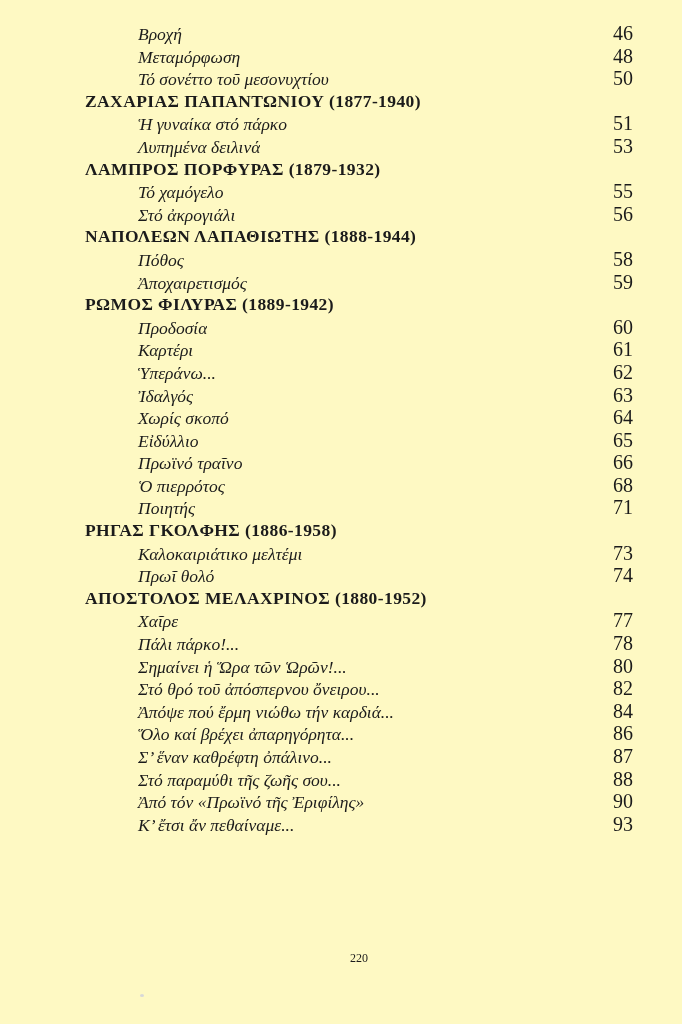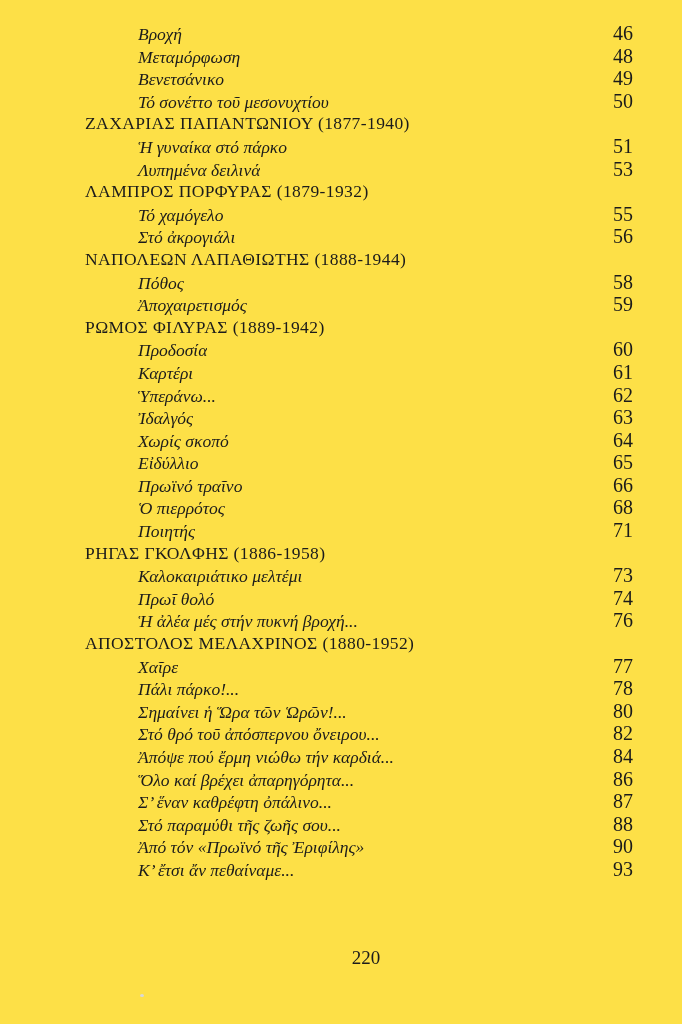--- a/index.html
+++ b/index.html
@@ -4,21 +4,21 @@
 <style>
   html, body {
     margin: 0;
     padding: 0;
     background: #ffffff;
   }
   .page {
     position: relative;
     width: 682px;
     height: 1024px;
-    background: #fde047;
+    background: #fef9c3;
     overflow: hidden;
     font-family: "Liberation Serif", "DejaVu Serif", serif;
     color: #1b1b1b;
   }
   .toc {
     position: absolute;
     left: 85px;
     top: 22px;
     width: 548px; 
   }
@@ -27,40 +27,41 @@
     justify-content: space-between;
     align-items: baseline;
     height: 22.6px;
     line-height: 22.6px;
     white-space: nowrap;
   }
   .author-row {
     font-size: 17.5px;
     letter-spacing: 0.4px;
     font-style: normal;
+    font-weight: bold;
   }
   .entry-title {
     font-style: italic;
     font-size: 17.5px;
     padding-left: 53px;
     overflow: hidden;
   }
   .entry-page {
     font-style: normal;
     font-size: 20px;
     text-align: right;
     padding-left: 12px;
   }
   .folio {
     position: absolute;
-    left: 92px;
+    left: 85px;
     top: 946px;
     width: 548px;
     text-align: center;
-    font-size: 19px;
+    font-size: 12px;
     line-height: 24px;
   }
   .speck {
     position: absolute;
     left: 140px;
     top: 994px;
     width: 4px;
     height: 3px;
     background: #d8d8d8;
     border-radius: 50%;
@@ -73,24 +74,20 @@
   <main class="toc">
       <div class="row">
         <span class="entry-title">Βροχή</span>
         <span class="entry-page">46</span>
       </div>
       <div class="row">
         <span class="entry-title">Μεταμόρφωση</span>
         <span class="entry-page">48</span>
       </div>
       <div class="row">
-        <span class="entry-title">Βενετσάνικο</span>
-        <span class="entry-page">49</span>
-      </div>
-      <div class="row">
         <span class="entry-title">Τό σονέττο τοῦ μεσονυχτίου</span>
         <span class="entry-page">50</span>
       </div>
       <div class="row author-row">ΖΑΧΑΡΙΑΣ ΠΑΠΑΝΤΩΝΙΟΥ (1877-1940)</div>
       <div class="row">
         <span class="entry-title">Ἡ γυναίκα στό πάρκο</span>
         <span class="entry-page">51</span>
       </div>
       <div class="row">
         <span class="entry-title">Λυπημένα δειλινά</span>
@@ -152,24 +149,20 @@
         <span class="entry-page">71</span>
       </div>
       <div class="row author-row">ΡΗΓΑΣ ΓΚΟΛΦΗΣ (1886-1958)</div>
       <div class="row">
         <span class="entry-title">Καλοκαιριάτικο μελτέμι</span>
         <span class="entry-page">73</span>
       </div>
       <div class="row">
         <span class="entry-title">Πρωῖ θολό</span>
         <span class="entry-page">74</span>
-      </div>
-      <div class="row">
-        <span class="entry-title">Ἡ ἀλέα μές στήν πυκνή βροχή...</span>
-        <span class="entry-page">76</span>
       </div>
       <div class="row author-row">ΑΠΟΣΤΟΛΟΣ ΜΕΛΑΧΡΙΝΟΣ (1880-1952)</div>
       <div class="row">
         <span class="entry-title">Χαῖρε</span>
         <span class="entry-page">77</span>
       </div>
       <div class="row">
         <span class="entry-title">Πάλι πάρκο!...</span>
         <span class="entry-page">78</span>
       </div>

